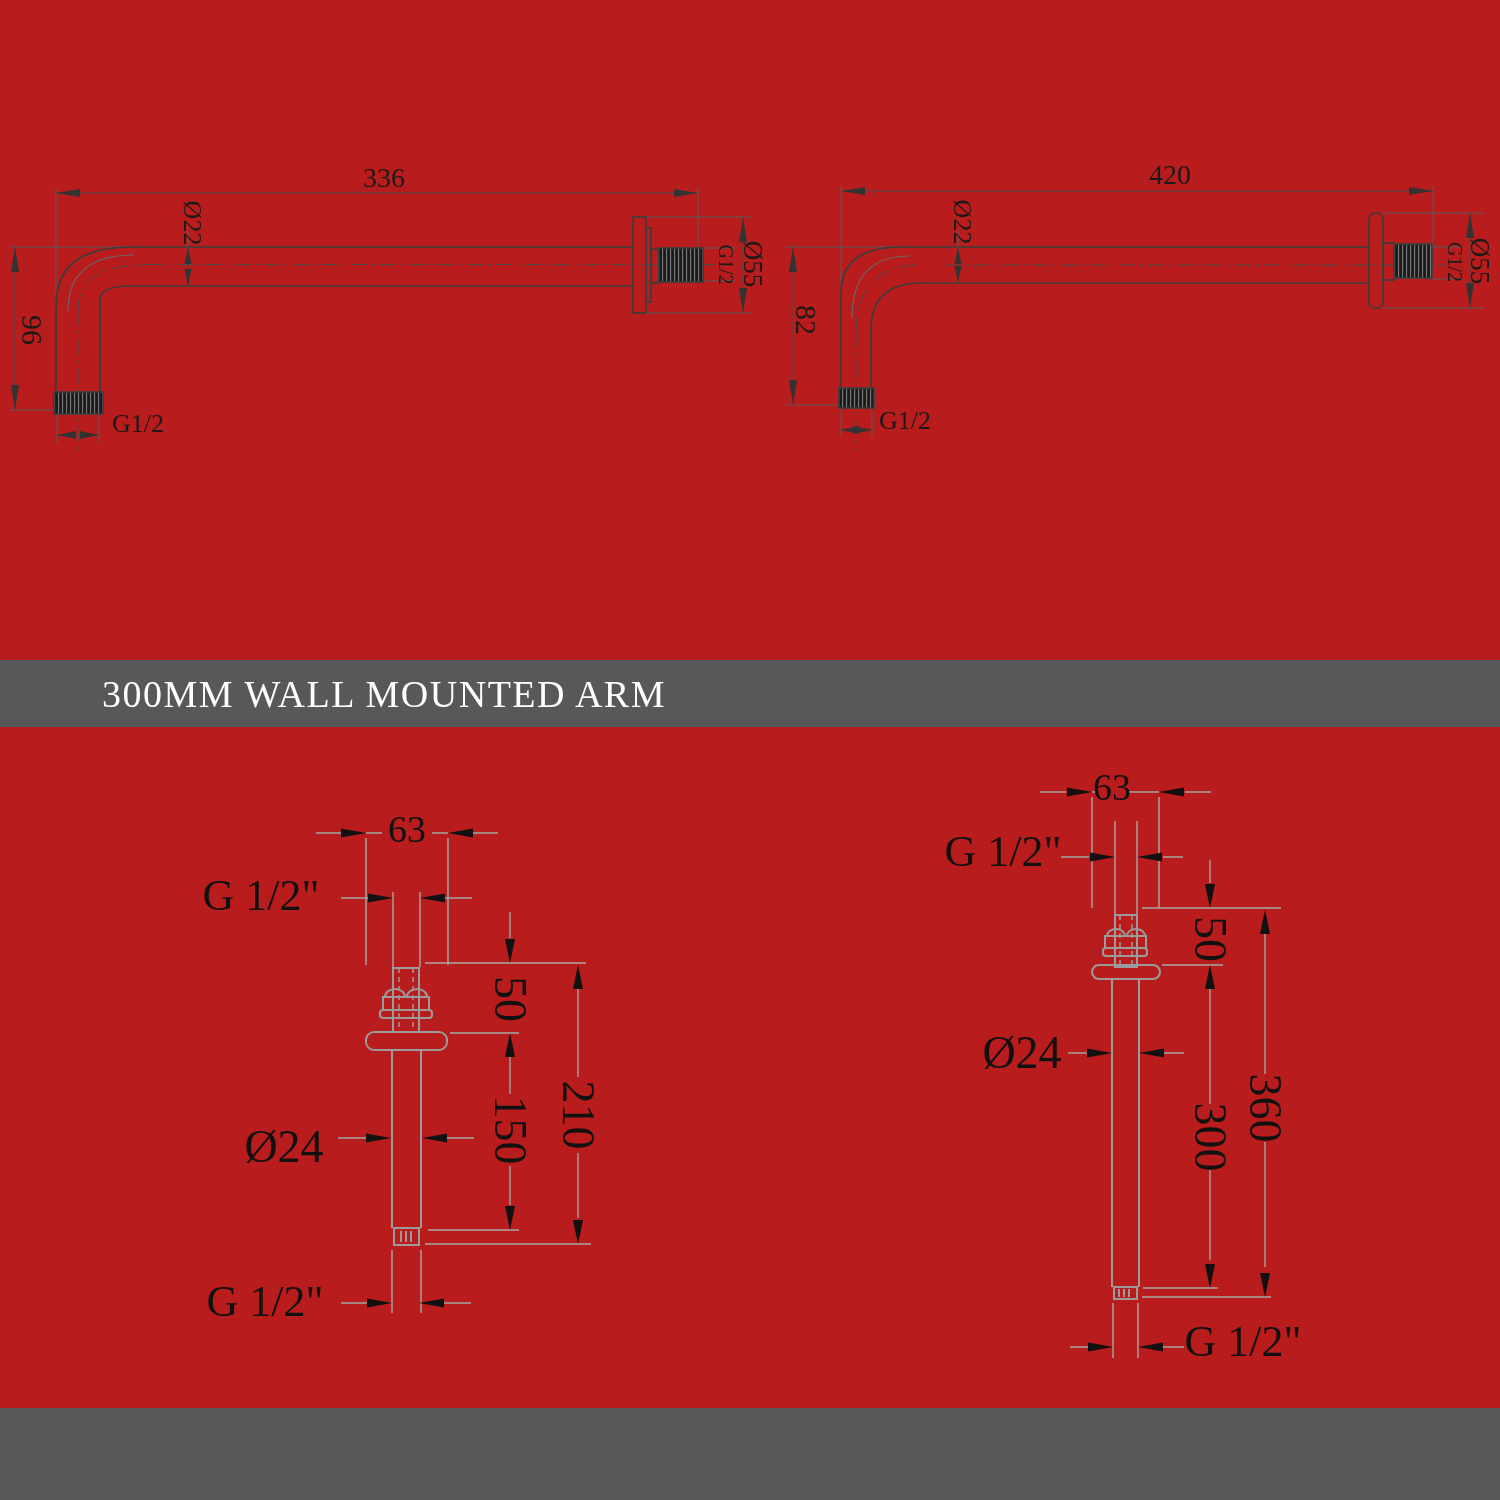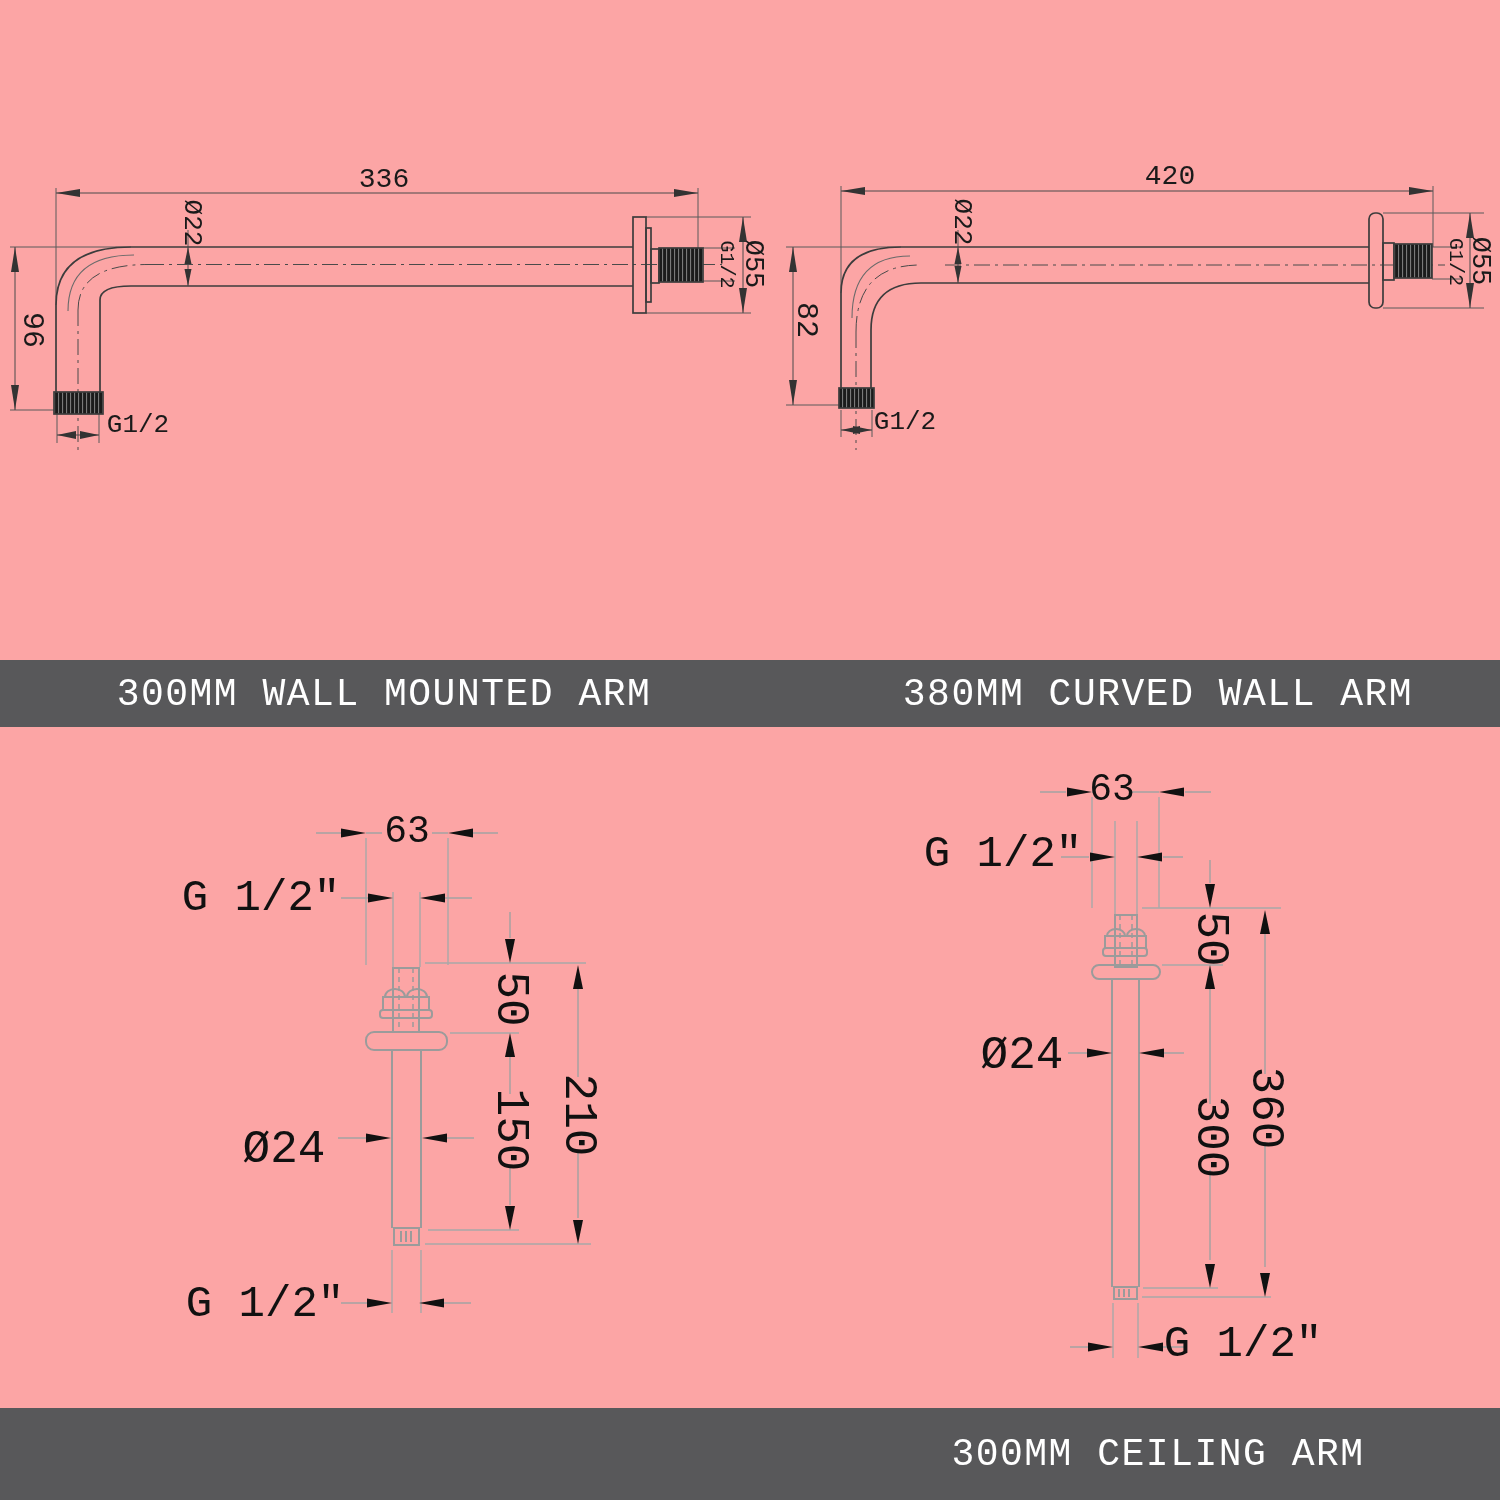--- a/index.html
+++ b/index.html
@@ -1,17 +1,17 @@
 <!DOCTYPE html>
 <html style="--banner-bg: #58585a; --banner-text: #ffffff;"><head>
 <meta charset="utf-8">
 <style>
   html,body{margin:0;padding:0;background:#fff;}
-  .page{position:relative;width:1500px;height:1500px;background:#fca5a5;overflow:hidden;
-        font-family:Liberation Mono, monospace;}
+  .page{position:relative;width:1500px;height:1500px;background:#b91c1c;overflow:hidden;
+        font-family:Liberation Serif, serif;}
   .page svg{position:absolute;left:0;display:block;}
   #top-drawings{top:0;}
   #mid-drawings{top:736px;}
   .banner{position:absolute;left:0;width:1500px;background:var(--banner-bg,#58585a);}
   #banner-top{top:660px;height:67px;}
   #banner-bottom{top:1408px;height:92px;}
   .banner span{position:absolute;top:50%;transform:translate(-50%,-50%);
      color:var(--banner-text,#ffffff);font-size:38px;letter-spacing:1.5px;white-space:nowrap;}
   .b-left{left:25.6%;}
   .b-right{left:77.2%;}
@@ -160,21 +160,20 @@
       <text class="dtx" x="806" y="320" font-size="30" text-anchor="middle" dominant-baseline="central" transform="rotate(90 806 320)">82</text>
       <text class="dtx" x="962" y="222" font-size="26" text-anchor="middle" dominant-baseline="central" transform="rotate(90 962 222)">Ø22</text>
       <text class="dtx" x="905" y="429" font-size="26" text-anchor="middle">G1/2</text>
       <text class="dtx" x="1480" y="261" font-size="27" text-anchor="middle" dominant-baseline="central" transform="rotate(90 1480 261)">Ø55</text>
       <text class="dtx" x="1455" y="262" font-size="20" text-anchor="middle" dominant-baseline="central" transform="rotate(90 1455 262)">G1/2</text>
     </g>
   </svg>
 
   <div class="banner" id="banner-top">
     <span class="b-left">300MM WALL MOUNTED ARM</span>
-    <span class="b-right">380MM CURVED WALL ARM</span>
   </div>
 
   <svg id="mid-drawings" width="1500" height="672" viewBox="0 0 1500 672" xmlns="http://www.w3.org/2000/svg">
 
     <g>
       <g class="mext">
         <path d="M366,102 V229"></path>
           <path d="M448,102 V229"></path>
         <path d="M393,156 V231"></path>
           <path d="M420,156 V231"></path>
@@ -291,16 +290,15 @@
       <text class="mtx" x="1003" y="130" font-size="44" text-anchor="middle">G 1/2"</text>
       <text class="mtx" x="1022" y="332" font-size="46" text-anchor="middle">Ø24</text>
       <text class="mtx" x="1243" y="620" font-size="44" text-anchor="middle">G 1/2"</text>
       <text class="mtx" x="1210" y="203" font-size="46" text-anchor="middle" dominant-baseline="central" transform="rotate(90 1210 203)">50</text>
       <text class="mtx" x="1210" y="401" font-size="46" text-anchor="middle" dominant-baseline="central" transform="rotate(90 1210 401)">300</text>
       <text class="mtx" x="1265" y="372" font-size="46" text-anchor="middle" dominant-baseline="central" transform="rotate(90 1265 372)">360</text>
     </g>
   </svg>
 
   <div class="banner" id="banner-bottom">
-    <span class="b-right">300MM CEILING ARM</span>
   </div>
 
 </div>
 
 </body></html>

